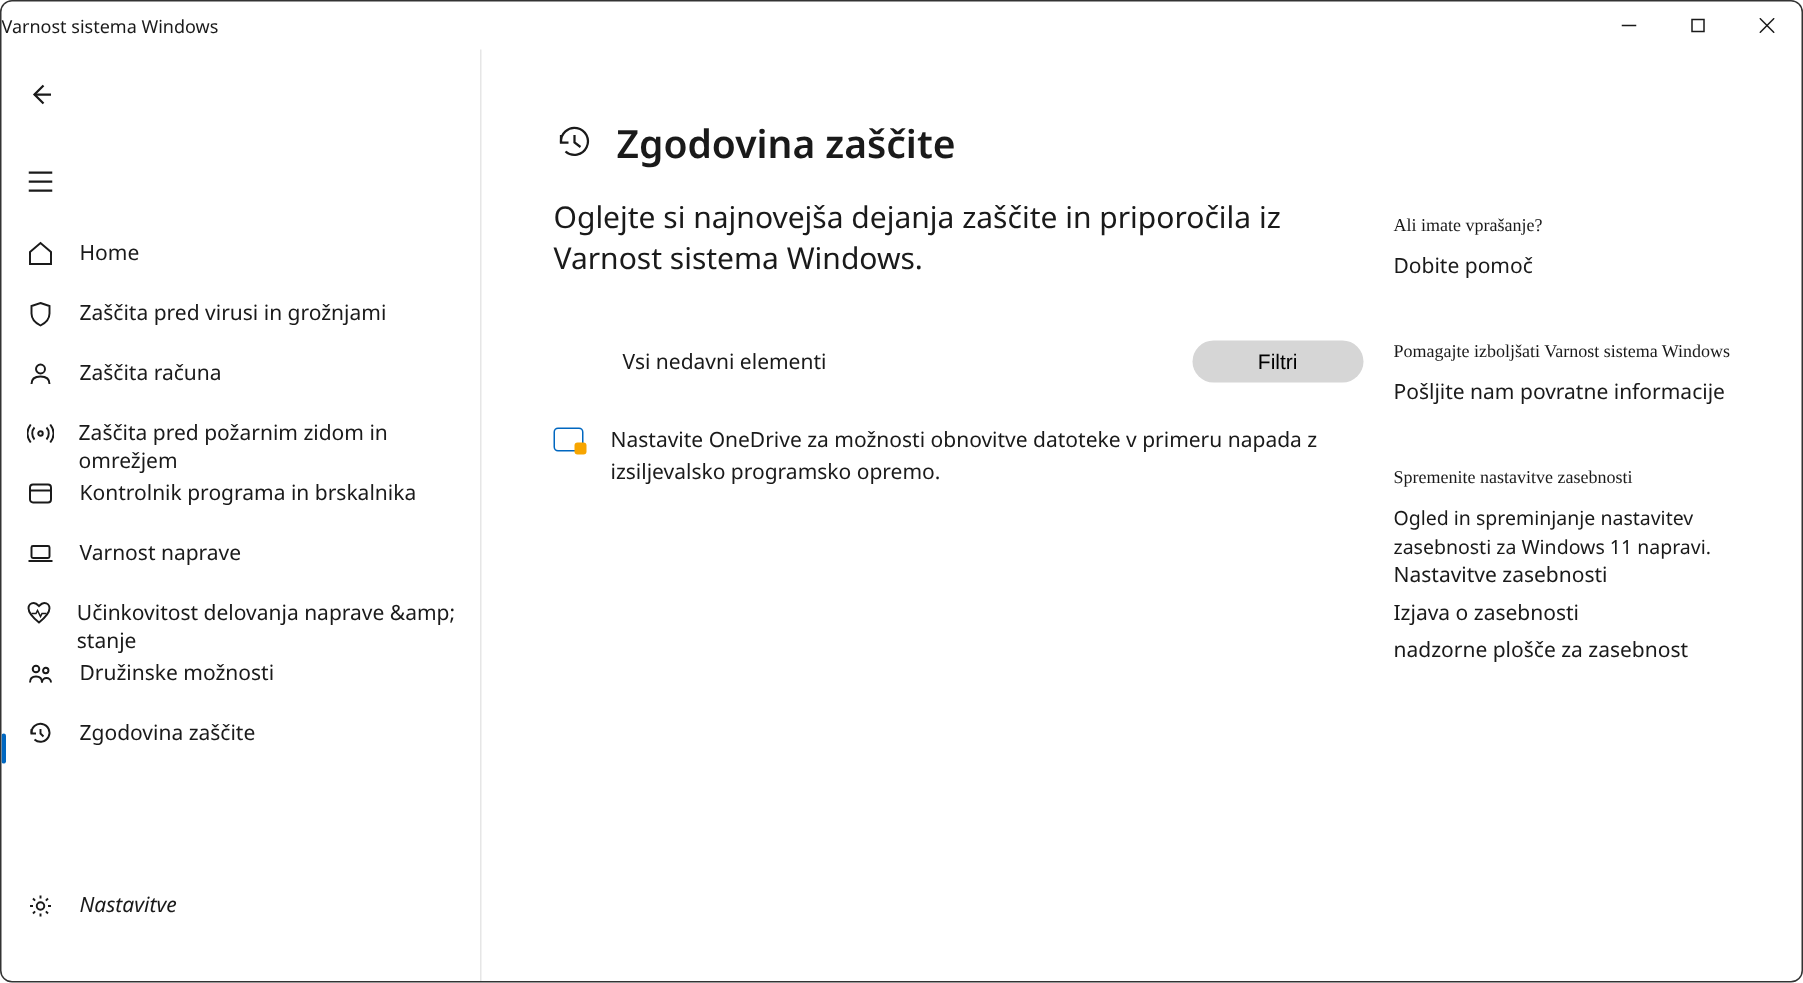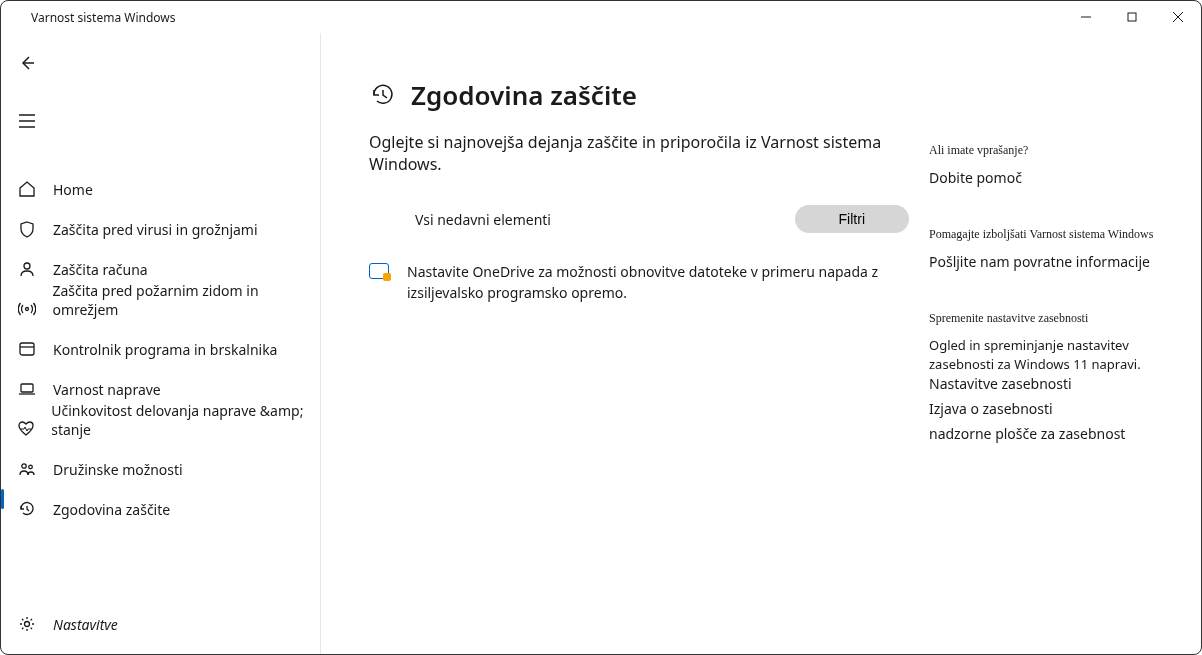--- a/index.html
+++ b/index.html
@@ -16,21 +16,21 @@
     overflow: hidden;
     position: relative;
   }
 
   
   .titlebar {
     display: flex;
     align-items: center;
     justify-content: space-between;
     height: 32px;
-    padding-left: 30px;
+    padding-left: 0;
   }
   .titlebar-title { font-size: 12px; color: #1a1a1a; }
   .win-controls { display: flex; }
   .win-btn {
     width: 46px; height: 32px;
     display: flex; align-items: center; justify-content: center;
     cursor: pointer;
   }
   .win-btn svg { width: 10px; height: 10px; stroke: #1a1a1a; stroke-width: 1; fill: none; }
 
@@ -59,21 +59,21 @@
     width: 40px; height: 40px;
     display: flex; align-items: center; justify-content: center;
     margin: 18px 0 18px 6px;
     cursor: pointer;
   }
   .hamburger svg { width: 16px; height: 14px; stroke: #1a1a1a; stroke-width: 1.5; fill: none; }
 
   .nav { flex: 1; }
   .nav-item {
     display: flex;
-    align-items: flex-end;
+    align-items: flex-start;
     height: 40px;
     padding-left: 16px;
     cursor: pointer;
     position: relative;
   }
   .nav-item.active::before {
     content: "";
     position: absolute;
     left: 0; top: 10px; bottom: 10px;
     width: 3px;
@@ -111,21 +111,21 @@
     margin-bottom: 18px;
   }
   .page-header .hicon {
     width: 28px; height: 28px;
     margin-right: 14px;
     display: flex; align-items: center; justify-content: center;
   }
   .page-header .hicon svg { width: 26px; height: 26px; stroke: #1a1a1a; stroke-width: 1.5; fill: none; }
   .page-title { font-size: 26px; font-weight: 600; }
 
-  .page-subtitle { font-size: 16px; margin-bottom: 30px; }
+  .page-subtitle { font-size: 20px; margin-bottom: 42px; }
 
   .section-row {
     display: flex;
     align-items: center;
     justify-content: space-between;
     margin-bottom: 28px;
     margin-left: 46px;
   }
   .section-label { font-size: 14px; }
   .filter-btn {

